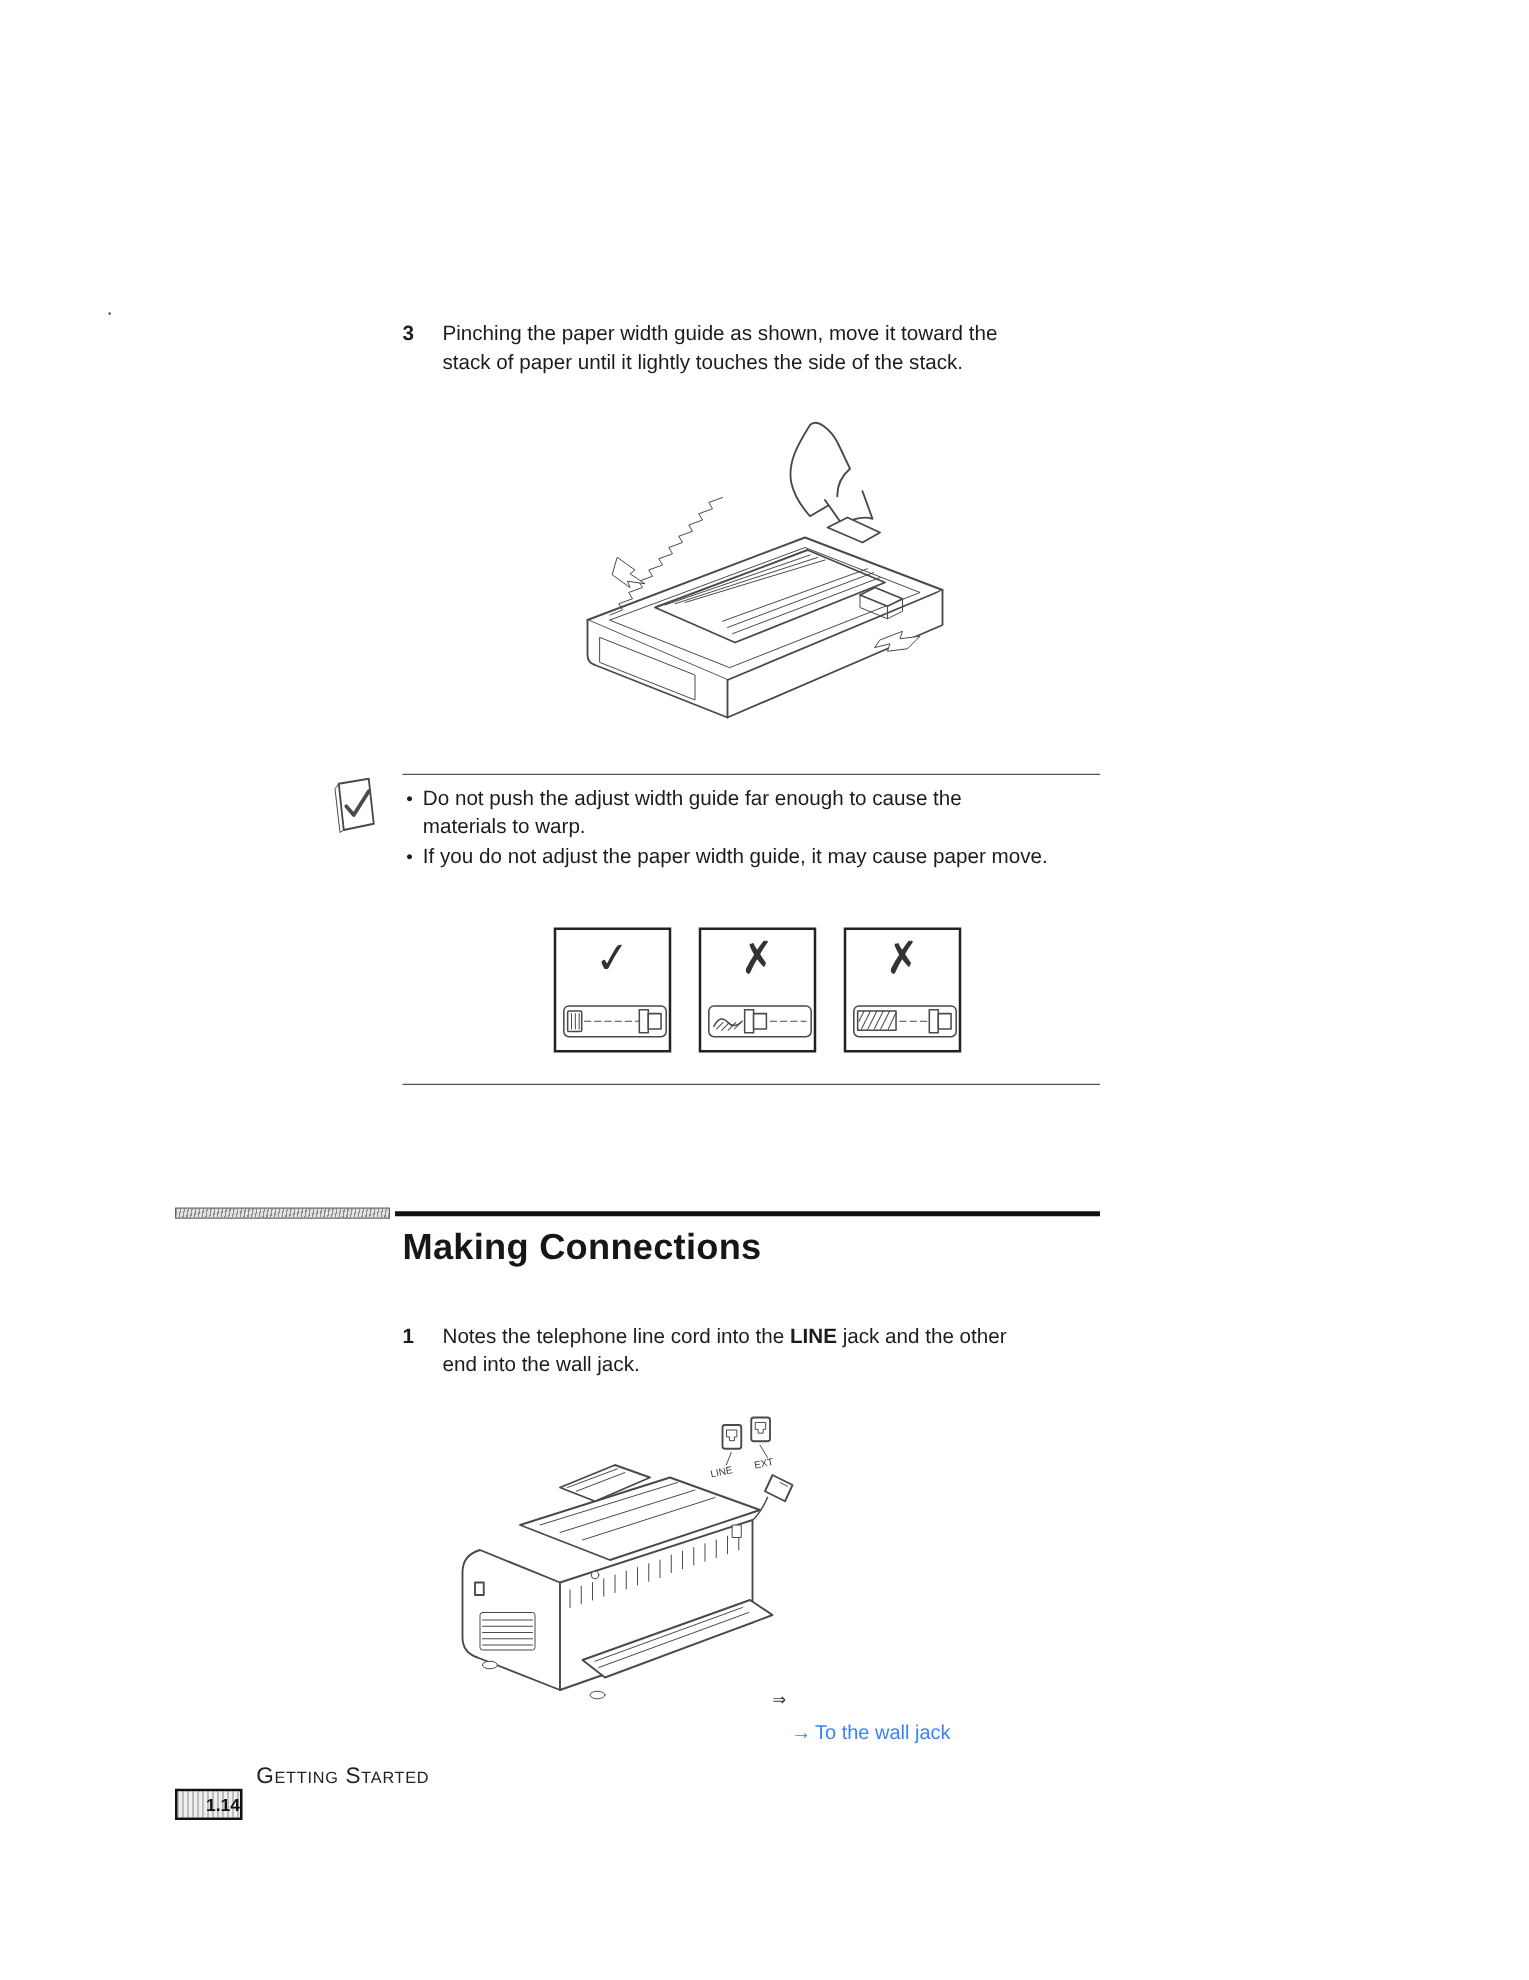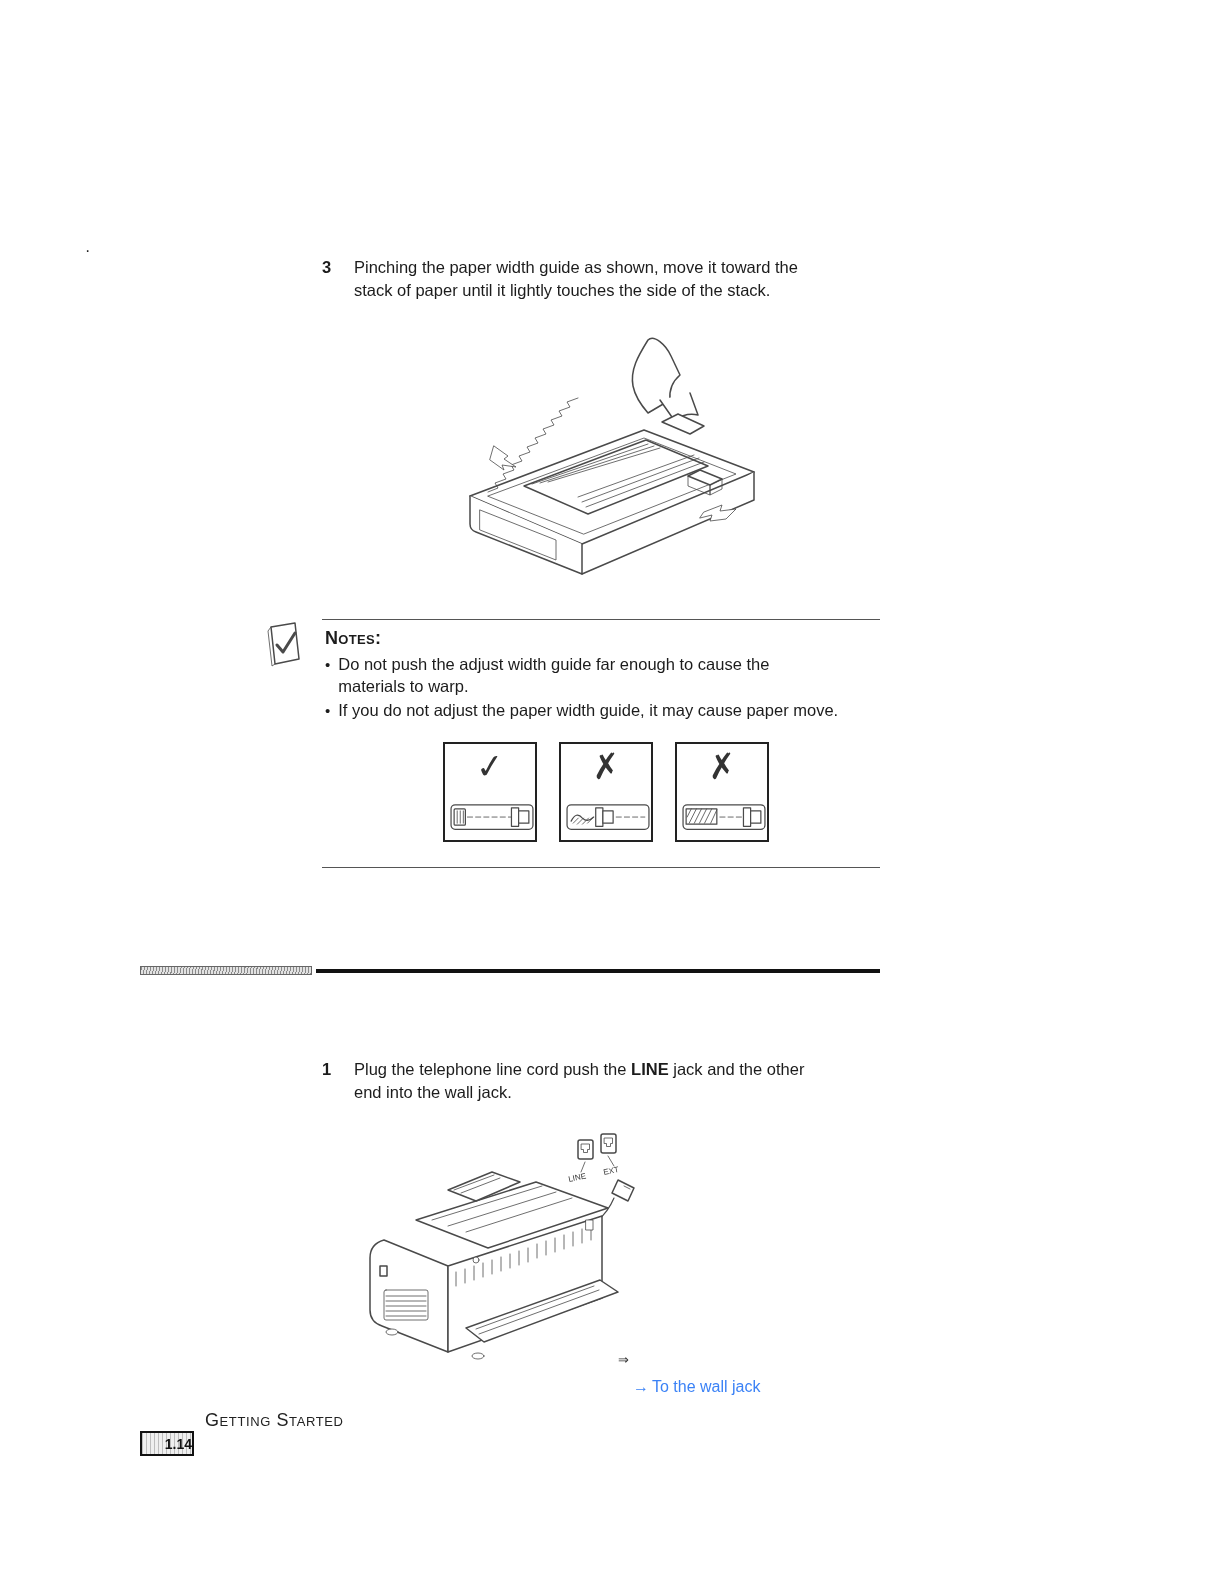--- a/index.html
+++ b/index.html
@@ -104,21 +104,20 @@
 
   <div class="notes-topline"></div>
   <svg class="notes-icon" width="42" height="48" viewBox="0 0 42 48">
     <g class="ln">
       <path class="fillw" d="M9 7 L33 3 L37 39 L13 44 Z"></path>
       <path class="thin" d="M9 7 L6 11 L10 46 L13 44"></path>
       <path d="M15 25 l6 7 12 -19" style="stroke-width:3"></path>
     </g>
   </svg>
   <div class="notes-body">
-    <div class="notes-title">Notes:</div>
     <div class="notes-item">
       <span class="bullet">•</span>
       <span class="itext">Do not push the adjust width guide far enough to cause the materials to warp.</span>
     </div>
     <div class="notes-item">
       <span class="bullet">•</span>
       <span class="itext">If you do not adjust the paper width guide, it may cause paper move.</span>
     </div>
   </div>
 
@@ -163,24 +162,25 @@
           <rect class="fillw" x="61" y="12" width="7" height="18"></rect>
           <rect class="fillw" x="68" y="15" width="10" height="12"></rect>
         </g>
       </svg>
     </div>
   </div>
   <div class="notes-bottomline"></div>
 
   <div class="divider-hatch"></div>
   <div class="divider-line"></div>
+  <h1 class="heading">Making Connections</h1>
 
   <div class="step step1">
     <span class="step-num">1</span>
-    <span class="step-text"><span>Plug the telephone line cord push the </span><span class="bold-inline">LINE</span><span> jack and the other end into the wall jack.</span></span>
+    <span class="step-text"><span>Notes the telephone line cord into the </span><span class="bold-inline">LINE</span><span> jack and the other end into the wall jack.</span></span>
   </div>
 
   <svg class="fax-illo" width="324" height="258" viewBox="0 0 324 258">
     <g class="ln">
       <rect class="fillw" x="222" y="20" width="15" height="19" rx="2"></rect>
       <path class="thin" d="M225.5 24 h8 v5.5 h-2 v3 h-4 v-3 h-2 z"></path>
       <rect class="fillw" x="245" y="14" width="15" height="19" rx="2"></rect>
       <path class="thin" d="M248.5 18 h8 v5.5 h-2 v3 h-4 v-3 h-2 z"></path>
       <path class="thin" d="M229 42 l-4 10 M252 36 l6 10"></path>
       <text x="213" y="62" font-size="8" fill="#333" stroke="none" transform="rotate(-12 213 62)">LINE</text>

